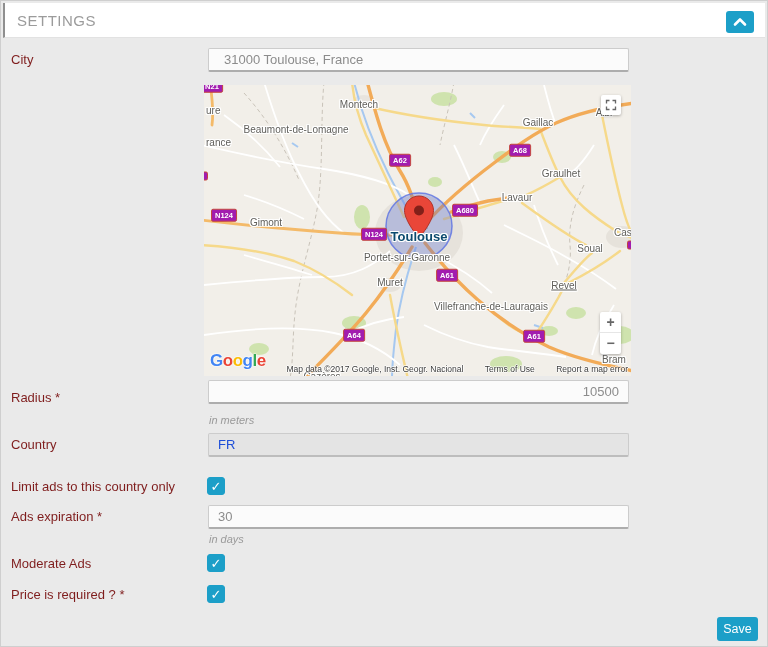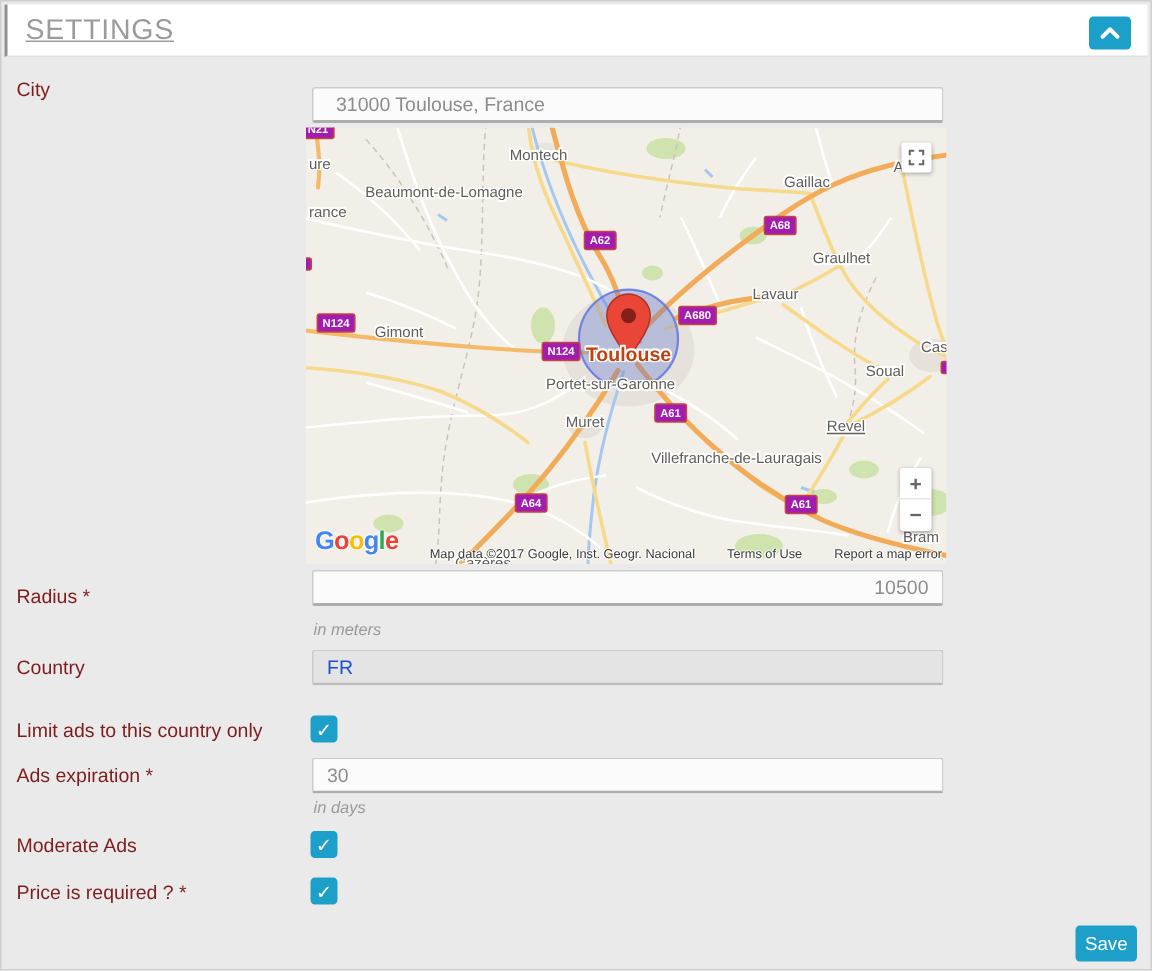--- a/index.html
+++ b/index.html
@@ -8,21 +8,21 @@
     position:relative; width:768px; height:647px;
     background:#eaeaea; border:1px solid #cfcfcf; overflow:hidden;
   }
   
   .header {
     position:absolute; top:2px; left:2px; right:2px; height:35px;
     background:#ffffff; border-left:2px solid #8f8f8f; border-bottom:1px solid #e2e2e2;
   }
   .header-title {
     position:absolute; left:12px; top:0; line-height:35px;
-    font-size:19px; font-weight:300; letter-spacing:0.5px; color:#9b9b9b;text-decoration:underline;
+    font-size:15px; font-weight:300; letter-spacing:0.5px; color:#9b9b9b;
   }
   .collapse-btn {
     position:absolute; right:11px; top:8px; width:28px; height:22px;
     background:var(--accent); border:none; border-radius:3px; cursor:pointer;
     display:flex; align-items:center; justify-content:center;
   }
   
   .f-label {
     position:absolute; left:10px; width:190px;
     font-size:13px; color:#7f1d1d; line-height:24px;
@@ -55,21 +55,21 @@
     position:absolute; left:203px; top:84px; width:427px; height:291px;
     background:#f2efe9; overflow:hidden; cursor:grab;
   }
   .map svg.roads { position:absolute; left:0; top:0; }
   .town {
     position:absolute; transform:translate(-50%,-50%); white-space:nowrap;
     font-size:10px; color:#5f5e5a;
     text-shadow:1px 0 0 #fff,-1px 0 0 #fff,0 1px 0 #fff,0 -1px 0 #fff,
                 1px 1px 0 #fff,-1px -1px 0 #fff,1px -1px 0 #fff,-1px 1px 0 #fff;
   }
-  .town.bold { font-size:13px; font-weight:bold; color:#c2410c; }
+  .town.bold { font-size:13px; font-weight:bold; color:#0c4a6e; }
   .town.left-anchor { transform:translate(0,-50%); }
   .badge {
     position:absolute; transform:translate(-50%,-50%);
     background:#a21caf; border:1px solid #c4453c; color:#fff;
     font-size:7.5px; font-weight:bold; line-height:1; padding:1.5px 3px;
     border-radius:2px; min-width:8px; min-height:9px; 
   }
   .map-ctl { position:absolute; background:#fff; border-radius:2px; box-shadow:0 1px 3px rgba(0,0,0,.3); }
   .fullscreen-btn { right:10px; top:10px; width:20px; height:20px; cursor:pointer;
     display:flex; align-items:center; justify-content:center; }
@@ -93,21 +93,21 @@
     <button class="collapse-btn">
       <span style="display:flex">
         <svg width="14" height="10" viewBox="0 0 14 10">
             <polyline points="2,7.5 7,2.5 12,7.5" fill="none" stroke="#ffffff" stroke-width="2.6" stroke-linecap="round" stroke-linejoin="round"></polyline>
           </svg>
       </span>
     </button>
   </div>
 
   <label class="f-label" style="top:47px">City</label>
-  <input class="f-input" style="top: 57px; padding-left: 15px;" value="31000 Toulouse, France">
+  <input class="f-input" style="top: 47px; padding-left: 15px;" value="31000 Toulouse, France">
 
   <div class="map">
     <svg class="roads" width="427" height="291" viewBox="0 0 427 291">
 
       <ellipse cx="215" cy="148" rx="44" ry="38" fill="#e6e2db"></ellipse>
       <ellipse cx="186" cy="200" rx="11" ry="7" fill="#e6e2db"></ellipse>
       <ellipse cx="160" cy="16" rx="11" ry="6" fill="#e8e4de"></ellipse>
       <ellipse cx="418" cy="152" rx="16" ry="11" fill="#e6e2db"></ellipse>
 
       <g fill="#cfe3ae">

